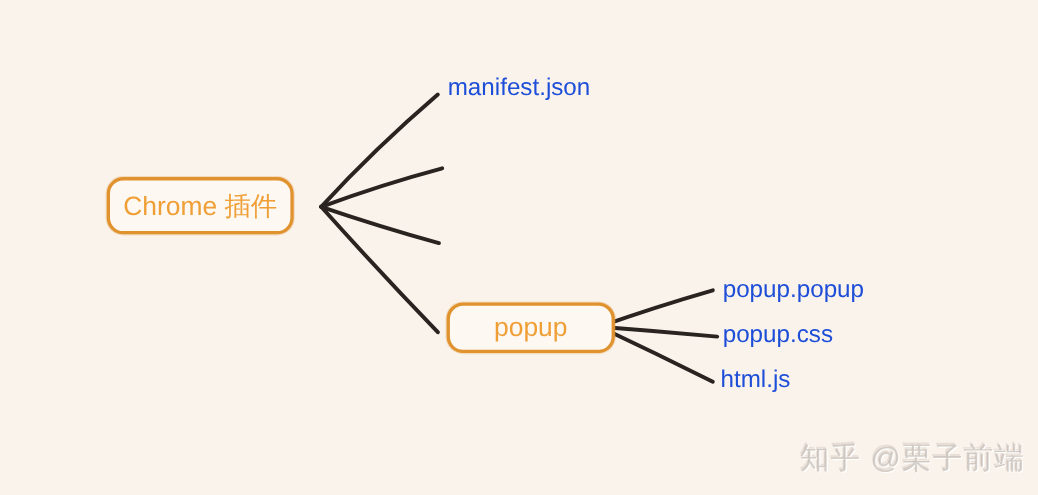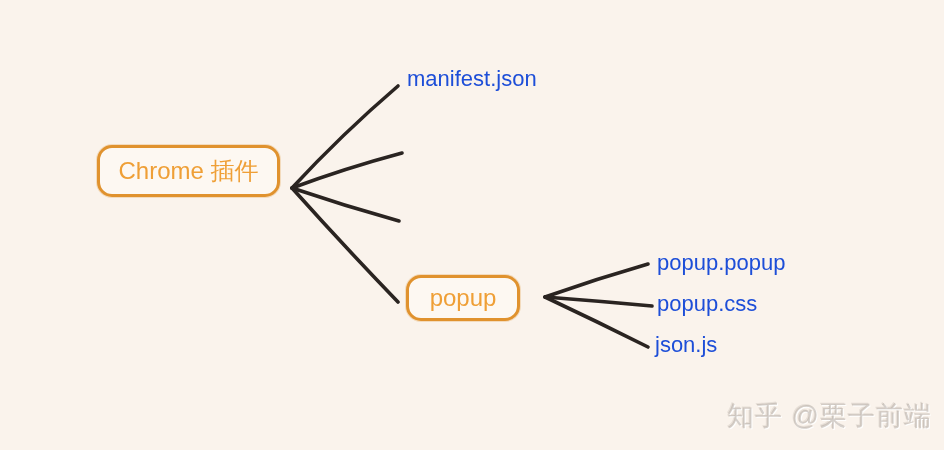--- a/index.html
+++ b/index.html
@@ -41,28 +41,28 @@
     box-shadow: 0 0 0 1px rgba(224,146,46,0.25);
     display: flex;
     align-items: center;
     justify-content: center;
     color: #ef9f36;
     font-size: 24px;
     cursor: default;
   }
   .node-root {
     left: 97px;
-    top: 145px;
-    width: 183px;
+    top: 161px;
+    width: 170px;
     height: 52px;
   }
   .node-popup {
     left: 406px;
     top: 275px;
-    width: 114px;
+    width: 153px;
     height: 46px;
   }
   .leaf {
     position: absolute;
     transform: translateY(-50%);
     color: #1d4ed8;
     font-size: 22px;
     white-space: nowrap;
     cursor: default;
   }
@@ -105,17 +105,17 @@
   </div>
 
   <div class="leaf leaf-manifest">manifest.json</div>
 
   <div class="node-box node-popup">
     <span>popup</span>
   </div>
 
   <div class="leaf leaf-popup-html">popup.popup</div>
   <div class="leaf leaf-popup-css">popup.css</div>
-  <div class="leaf leaf-popup-js">json.js</div>
+  <div class="leaf leaf-popup-js">html.js</div>
 
   <div class="watermark">知乎 @栗子前端</div>
 
 </div>
 
 </body></html>

